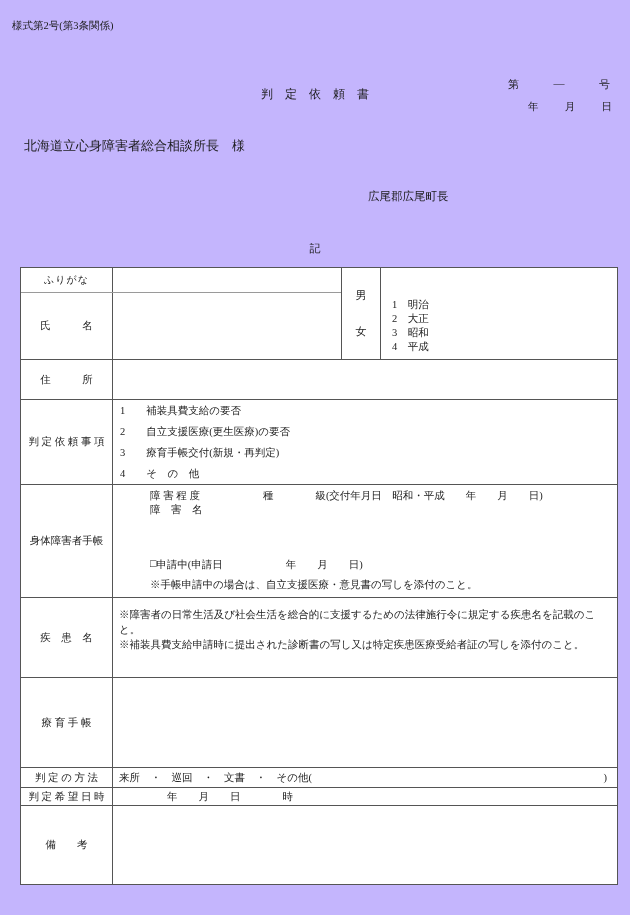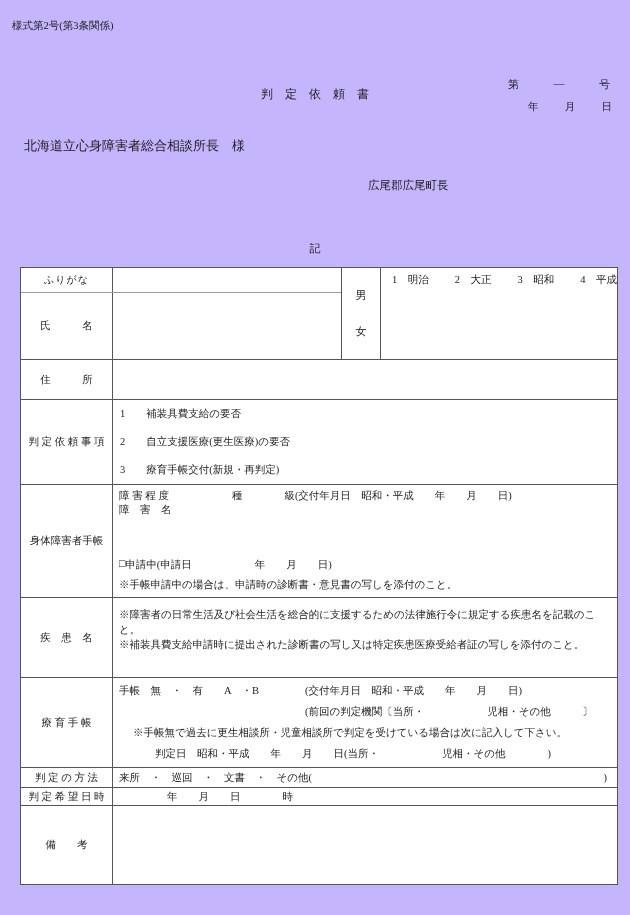--- a/index.html
+++ b/index.html
@@ -8,21 +8,21 @@
     position:relative; width:630px; height:915px; background:#c4b5fd;
     color:#1c1c1c; font-family:"Liberation Serif","DejaVu Serif",serif;
     font-size:10.5px; overflow:hidden;
   }
   .abs { position:absolute; white-space:pre; }
   .form-note { left:12px; top:19px; font-size:10.5px; }
   .form-title { left:0; right:0; top:46px; text-align:center; font-size:12px; white-space:pre;margin-top:40px; }
   .doc-no { left:508px; top:77px; width:102px; display:flex; justify-content:space-between; font-size:11px; }
   .date-line { left:528px; top:100px; width:84px; display:flex; justify-content:space-between; font-size:10.5px; }
   .addressee { left:24px; top:137px; font-size:13px; }
-  .sender { left:368px; top:178px; font-size:11.5px; }
+  .sender { left:368px; top:189px; font-size:11.5px; }
   .intro { left:16px; top:206px; font-size:10.5px; }
   .record-heading { left:0; right:0; top:241px; text-align:center; font-size:11px; }
 
   .form-table {
     position:absolute; left:20px; top:267px; width:598px;
     border:1px solid #555; background:#fff;
   }
   .trow { display:flex; border-bottom:1px solid #555; }
   .trow:last-child { border-bottom:none; }
   .label-cell {
@@ -40,33 +40,33 @@
   .name-sub-bottom { height:66px; }
   .name-sub .label-cell { height:100%; }
   .furigana-label { font-size:10px; letter-spacing:1px; }
   .field { flex:1; }
   .gender-cell {
     width:39px; flex:none; border-left:1px solid #555;
     display:flex; flex-direction:column; justify-content:space-around;
     align-items:center; padding:9px 0; font-size:11px;
   }
   .era-cell {
-    flex:1; border-left:1px solid #555; display:flex; flex-direction:row;
-    justify-content:space-between; padding:5px 0 5px 11px;
+    flex:1; border-left:1px solid #555; display:flex; flex-direction:column;
+    justify-content:flex-end; padding:5px 0 5px 11px;
   }
   .era-cell div { white-space:pre; }
 
   .row-address { height:40px; }
   .row-request { height:85px; }
   .request-list { display:flex; flex-direction:column; justify-content:space-around;
     height:100%; padding-left:7px; }
   .request-list div { white-space:pre; }
 
   .row-techou { height:113px; }
-  .techou-body { display:flex; flex-direction:column; height:100%; padding:4px 4px 5px 6px; }
+  .techou-body { display:flex; flex-direction:column; height:100%; padding:4px 4px 5px 6px;margin-left:31px; }
   .techou-body .line { white-space:pre; }
   .pending-row { margin-top:auto; display:flex; }
   .techou-note { margin-top:6px; }
 
   .row-disease { height:80px; }
   .disease-body { padding:9px 6px 0 6px; line-height:1.45; }
 
   .row-ryouiku { height:90px; }
   .ryouiku-body { display:flex; flex-direction:column; justify-content:space-around;
     height:100%; padding:3px 4px 3px 6px; }
@@ -140,62 +140,52 @@
       <div class="content-cell"></div>
     </div>
 
     <div class="trow row-request">
       <div class="label-cell">判 定 依 頼 事 項</div>
       <div class="content-cell">
         <div class="request-list">
           <div>1　　補装具費支給の要否</div>
           <div>2　　自立支援医療(更生医療)の要否</div>
           <div>3　　療育手帳交付(新規・再判定)</div>
+          <div>4　　そ　の　他</div>
         </div>
       </div>
     </div>
 
     <div class="trow row-techou">
       <div class="label-cell">身体障害者手帳</div>
       <div class="content-cell">
         <div class="techou-body">
           <div class="line">障 害 程 度　　　　　　種　　　　級(交付年月日　昭和・平成　　年　　月　　日)</div>
           <div class="line">障　害　名</div>
           <div class="pending-row">
             <span>□</span>
               <span class="line">申請中(申請日　　　　　　年　　月　　日)</span>
           </div>
-          <div class="line techou-note">※手帳申請中の場合は、申請時の診断書・意見書の写しを添付のこと。</div>
+          <div class="line techou-note">※手帳申請中の場合は、自立支援医療・意見書の写しを添付のこと。</div>
         </div>
       </div>
     </div>
 
     <div class="trow row-disease">
       <div class="label-cell">疾　患　名</div>
       <div class="content-cell">
         <div class="disease-body">
           <div>※障害者の日常生活及び社会生活を総合的に支援するための法律施行令に規定する疾患名を記載のこと。</div>
           <div>※補装具費支給申請時に提出された診断書の写し又は特定疾患医療受給者証の写しを添付のこと。</div>
         </div>
       </div>
     </div>
 
     <div class="trow row-ryouiku">
       <div class="label-cell">療 育 手 帳</div>
-      <div class="content-cell">
-        <div class="ryouiku-body">
-          <div class="line split-line">
-            <span class="left-part">手帳　無　・　有　　A　・B</span>
-            <span>(交付年月日　昭和・平成　　年　　月　　日)</span>
-          </div>
-          <div class="line indent-190">(前回の判定機関〔当所・　　　　　　児相・その他　　　〕</div>
-          <div class="line indent-14">※手帳無で過去に更生相談所・児童相談所で判定を受けている場合は次に記入して下さい。</div>
-          <div class="line indent-36">判定日　昭和・平成　　年　　月　　日(当所・　　　　　　児相・その他　　　　)</div>
-        </div>
-      </div>
     </div>
 
     <div class="trow row-method">
       <div class="label-cell">判 定 の 方 法</div>
       <div class="content-cell">
         <div class="method-body">
           <span>来所　・　巡回　・　文書　・　その他(</span>
           <span class="method-close">)</span>
         </div>
       </div>

